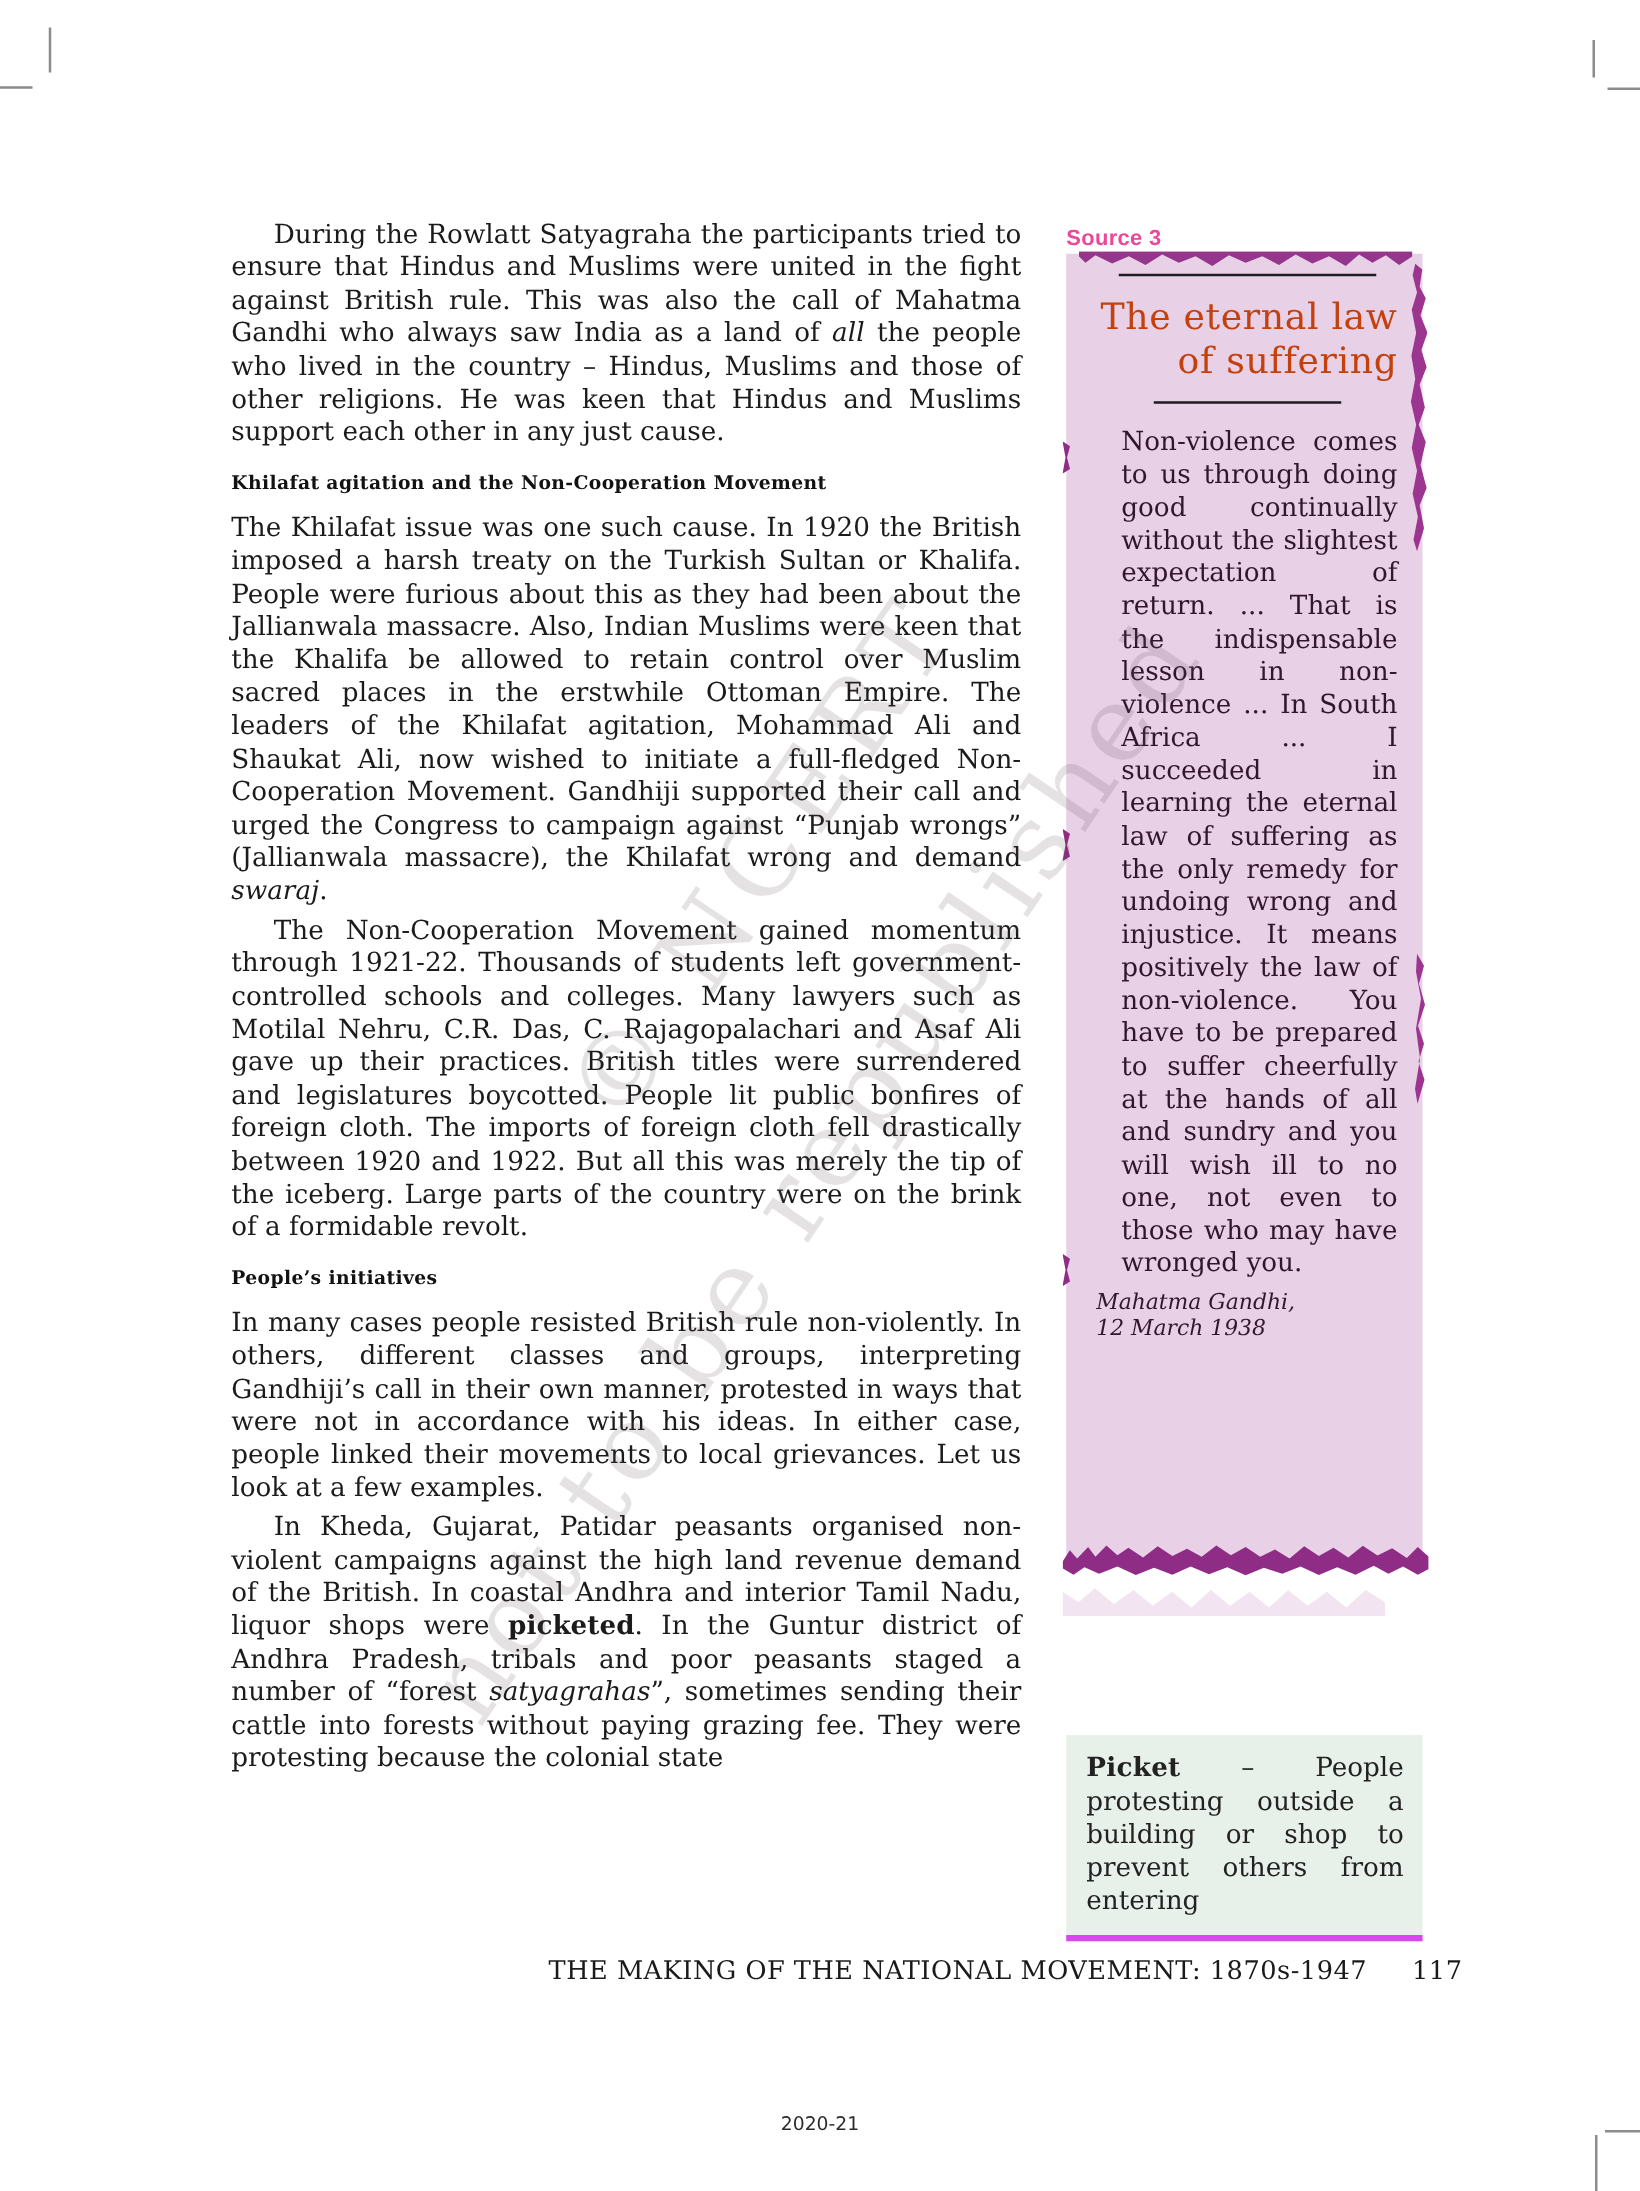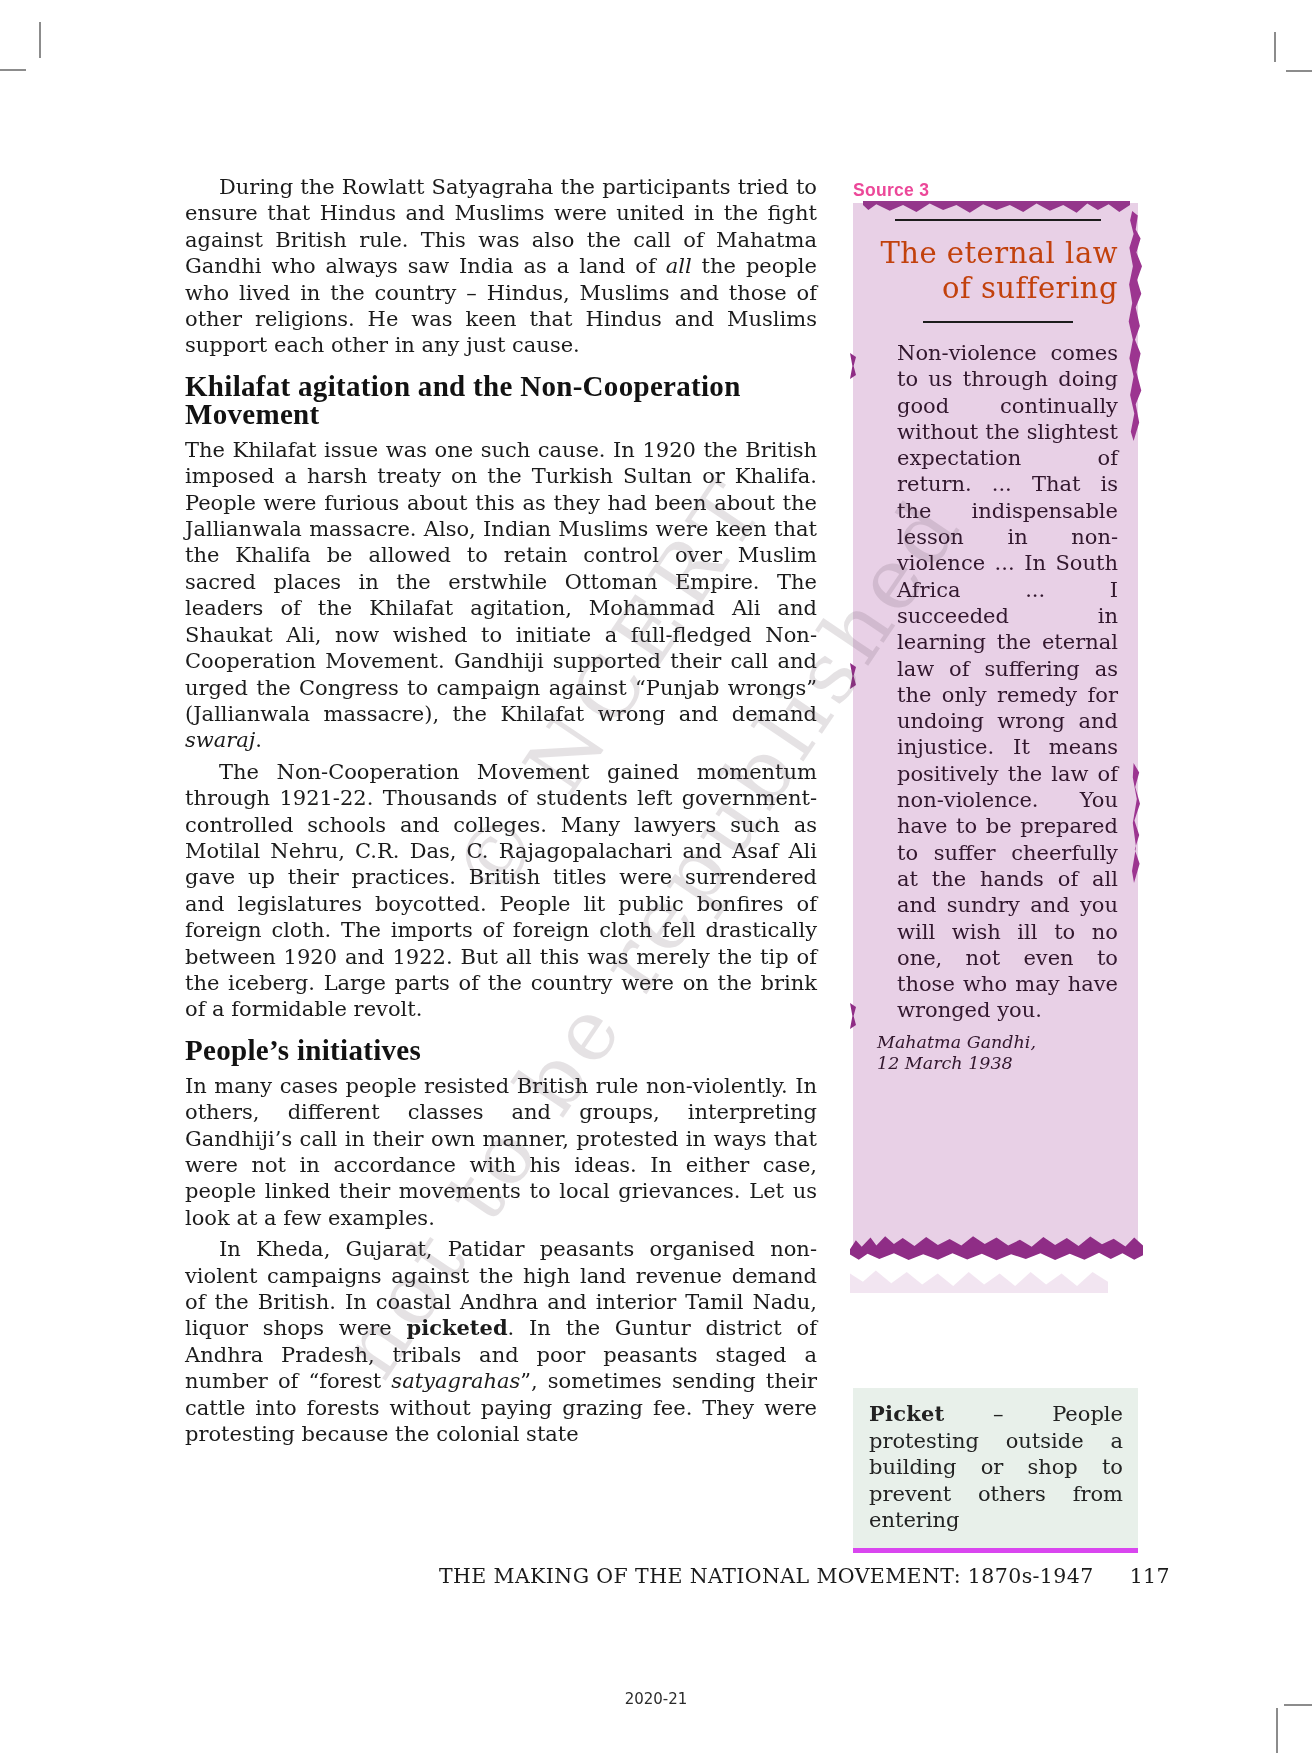--- a/index.html
+++ b/index.html
@@ -15,22 +15,22 @@
   .crop{position:absolute;background:#8c8c8c;}
   
   .body-col{
     position:absolute;left:185px;top:174px;width:632px;
     font-size:21px;line-height:26.4px;text-align:justify;z-index:1;
   }
   .para{margin:0;}
   .para + .para{margin-top:5px;}
   .indent{text-indent:34px;}
   .body-col h2{
-    font-size:29px;line-height:28px;margin:13px 0 9px 0;
-    font-weight:bold;color:#121212;letter-spacing:.3px;text-align:left;font-family:Liberation Serif, serif;
+    font-size:15px;line-height:28px;margin:13px 0 9px 0;
+    font-weight:bold;color:#121212;letter-spacing:.3px;text-align:left;
   }
   .seg-italic{font-style:italic;}
   .seg-bold{font-weight:bold;}
   
   .source-label{
     position:absolute;left:853px;top:180px;z-index:2;
     font-family:Liberation Sans, sans-serif;font-weight:bold;
     font-size:17.5px;color:#ec4899;letter-spacing:.3px;
   }
   .pink-box{

